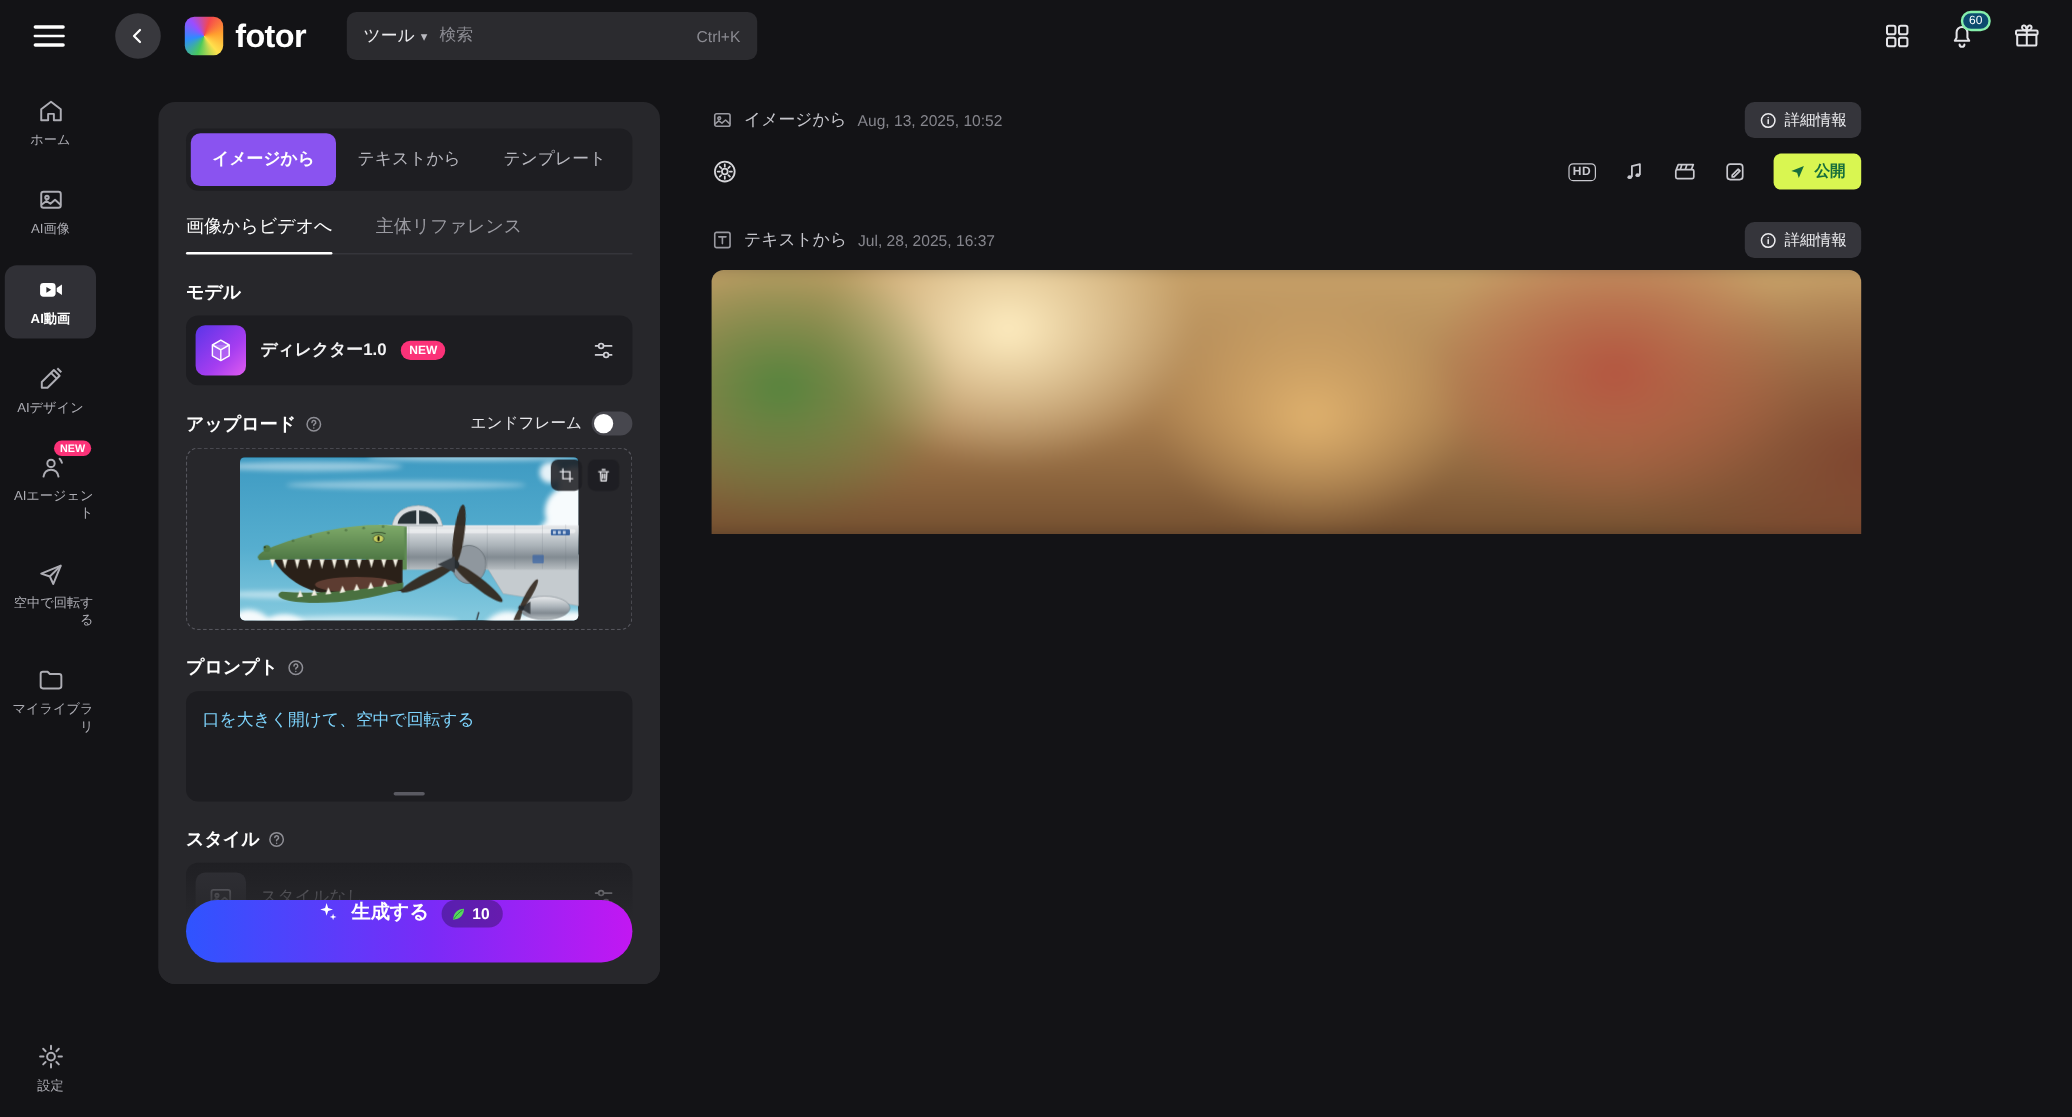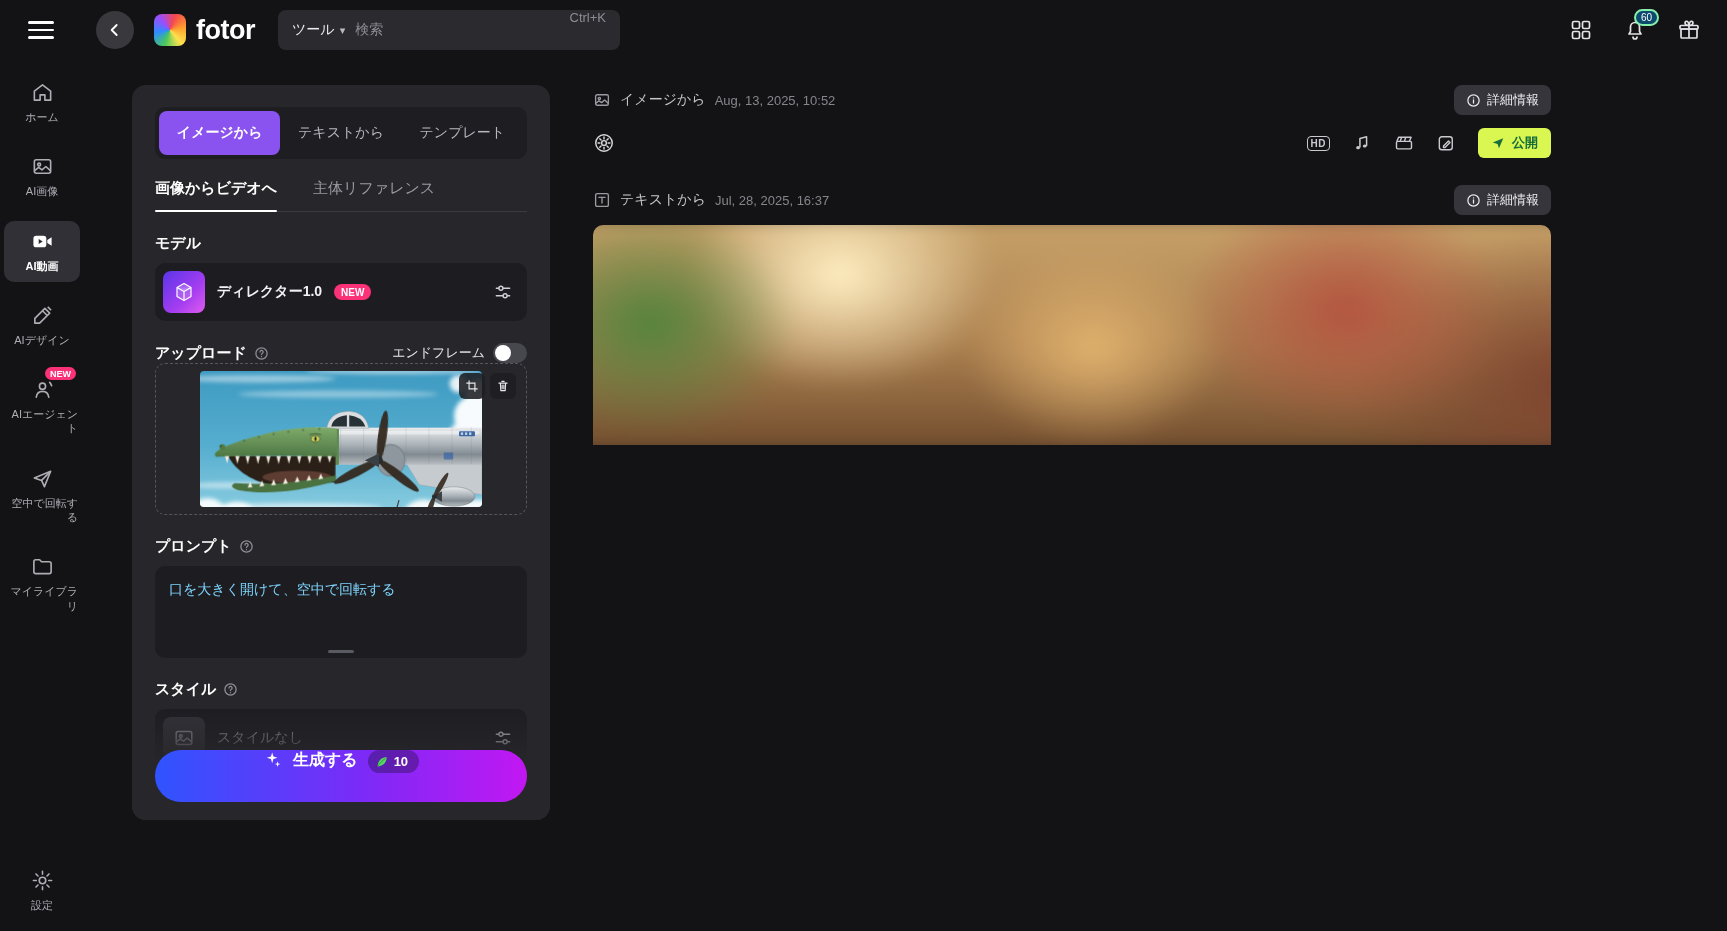--- a/index.html
+++ b/index.html
@@ -9,21 +9,21 @@
   .i{display:inline-flex;align-items:center;justify-content:center;flex:none}
 
   
   .topbar{height:60px;display:flex;align-items:center;padding:0 26px 0 28px}
   .hamburger{width:26px;height:18px;display:flex;flex-direction:column;justify-content:space-between;cursor:pointer}
   .hamburger span{height:2.6px;background:#fff;border-radius:2px}
   .back-btn{width:38px;height:38px;border-radius:50%;background:#38383d;display:flex;align-items:center;justify-content:center;margin-left:42px;color:#fff;cursor:pointer}
   .logo{display:flex;align-items:flex-end;gap:10px;margin-left:20px}
   .logo-mark{width:32px;height:32px;border-radius:8px;background:conic-gradient(from 20deg,#f5484d,#ff9f2e,#ffe14d,#49c95c,#2e8bff,#9b4dff,#f5484d)}
   .logo-text{font-size:27px;font-weight:800;letter-spacing:-0.5px;color:#fff}
-  .search{width:342px;height:40px;background:#2b2b2f;border-radius:8px;display:flex;padding:0 14px;margin-left:23px;gap:10px}
+  .search{width:342px;height:40px;background:#2b2b2f;border-radius:8px;display:flex;align-items:center;padding:0 14px;margin-left:34px;gap:10px}
   .search .tools{display:flex;align-items:center;gap:5px;color:#ececef;font-size:14px;cursor:pointer}
   .search .chev{color:#b9b9bf;font-size:11px}
   .search input{flex:1;background:transparent;border:none;outline:none;color:#0ea5e9;font-size:14px;font-family:Liberation Mono, monospace}
   .search input::placeholder{color:#8b8b92}
   .search .kbd{color:#8b8b92;font-size:13px}
   .top-right{margin-left:auto;display:flex;align-items:center;gap:30px;color:#e4e4e8}
   .top-icon{position:relative;cursor:pointer}
   .noti-badge{position:absolute;top:-9px;right:-12px;background:#0c4a6e;color:#fff;font-size:10px;font-weight:400;padding:1px 5px;border-radius:9px;border:2px solid #86efac}
 
   
@@ -38,31 +38,31 @@
 
   .main{flex:1;display:flex;align-items:flex-start;gap:43px;padding:25px 0 0 48px}
 
   
   .panel{width:418px;height:735px;background:#27272b;border-radius:14px;padding:22px 23px;position:relative;flex:none;overflow:hidden}
   .tabs{background:#1e1e22;border-radius:10px;padding:4px;display:flex}
   .tab{flex:1;height:44px;display:flex;align-items:center;justify-content:center;font-size:14px;color:#b8b8bf;border-radius:8px;cursor:pointer}
   .tab.active{background:#8a53f0;color:#fff;font-weight:700}
   .subtabs{display:flex;gap:36px;margin-top:20px;border-bottom:1px solid #3a3a40}
   .subtab{padding-bottom:13px;font-size:15px;color:#9a9aa1;cursor:pointer;position:relative}
-  .subtab.active{color:#fff;font-weight:700}
+  .subtab.active{color:#fff;font-weight:400}
   .subtab.active::after{content:"";position:absolute;left:0;right:0;bottom:-1px;height:2.5px;background:#fff;border-radius:2px}
   .sec-head{display:flex;align-items:center;gap:7px;margin-top:22px;margin-bottom:10px}
   .sec-label{font-size:15px;font-weight:700;color:#fff}
   .help{color:#8f8f96}
   .row-field{background:#1d1d21;border-radius:10px;height:58px;display:flex;align-items:center;gap:12px;padding:8px 14px 8px 8px}
   .model-thumb{width:42px;height:42px;border-radius:8px;background:linear-gradient(135deg,#5a35e8,#a43df0 60%,#e05cf0);display:flex;align-items:center;justify-content:center}
   .model-name{font-size:14px;color:#f2f2f4;font-weight:700}
   .new-badge{background:#fb3278;color:#fff;font-size:10px;font-weight:700;padding:2.5px 7px;border-radius:8px}
   .row-field .sliders{margin-left:auto;color:#cfcfd5;cursor:pointer}
-  .upload-head{display:flex;align-items:center;margin-top:22px;margin-bottom:0}
+  .upload-head{display:flex;align-items:center;margin-top:22px;margin-bottom:10px}
   .endframe{margin-left:auto;display:flex;align-items:center;gap:8px;font-size:13px;color:#e8e8ec}
   .toggle{width:34px;height:20px;border-radius:10px;background:#47474e;position:relative;cursor:pointer;flex:none}
   .toggle .knob{position:absolute;top:2px;left:2px;width:16px;height:16px;border-radius:50%;background:#fff}
   .dropzone{border:1px dashed #55555c;border-radius:10px;height:152px;display:flex;align-items:center;justify-content:center;position:relative;padding:7px}
   .dz-thumb{width:282px;height:136px;border-radius:4px;overflow:hidden;background:#0c2733}
   .dz-actions{position:absolute;top:9px;right:10px;display:flex;gap:5px}
   .mini-btn{width:26px;height:26px;border-radius:6px;background:rgba(30,30,34,0.88);display:flex;align-items:center;justify-content:center;color:#e8e8ec;cursor:pointer}
   .prompt-box{background:#1d1d21;border-radius:10px;height:92px;padding:13px 14px;font-size:14px;color:#7dd3fc;position:relative;line-height:1.5}
   .drag-handle{position:absolute;bottom:5px;left:50%;transform:translateX(-50%);width:26px;height:3px;border-radius:2px;background:#5a5a62}
   .style-thumb{width:42px;height:42px;border-radius:8px;background:#323238;display:flex;align-items:center;justify-content:center;color:#8d8d95}

